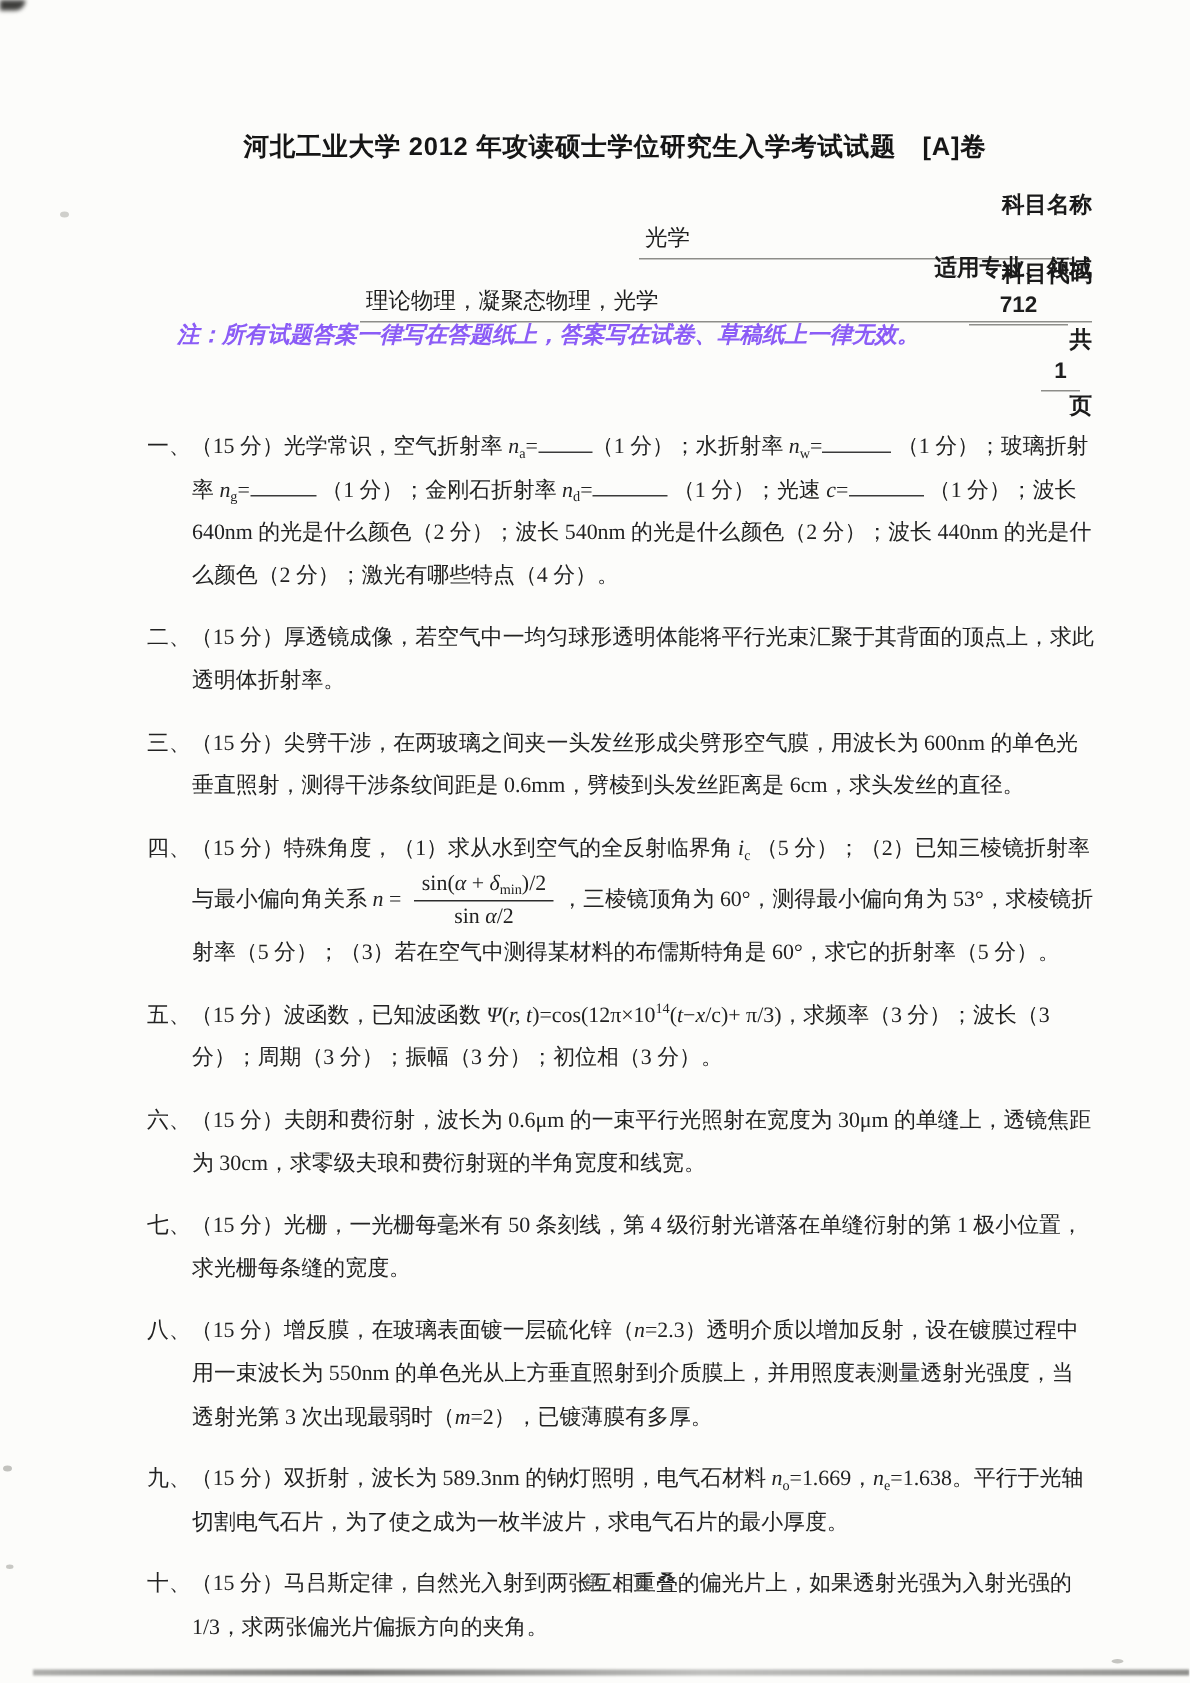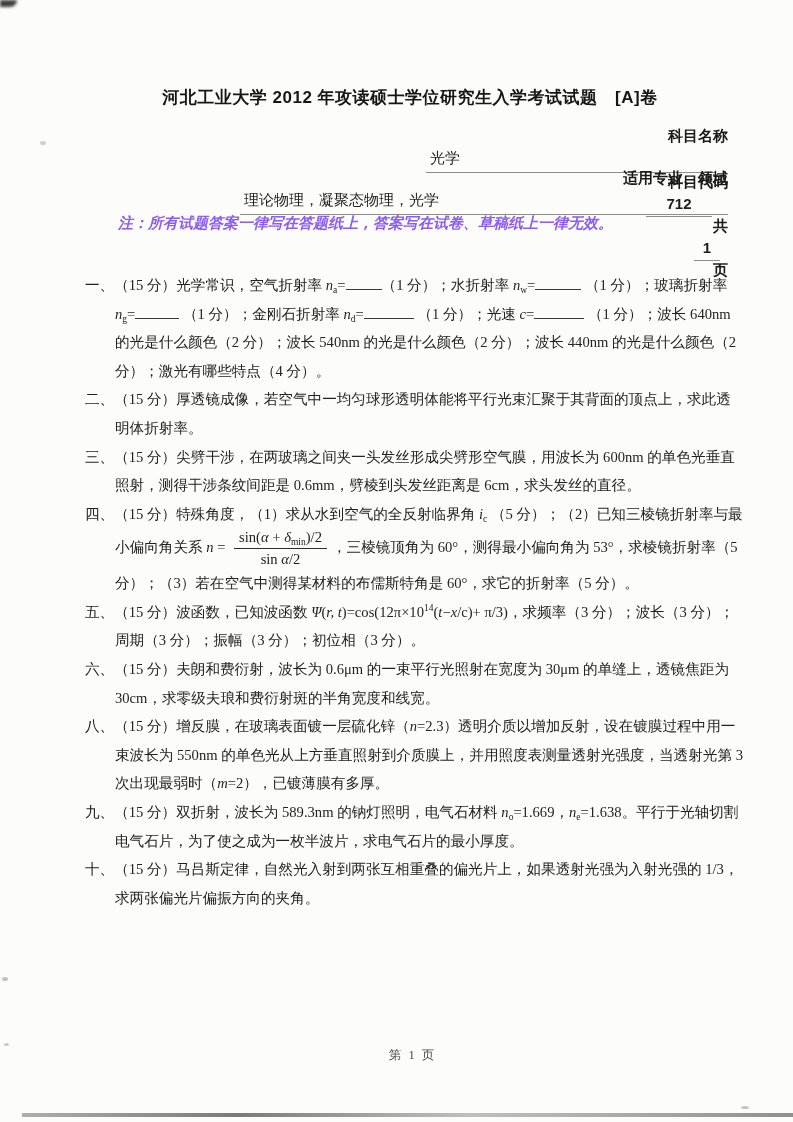--- a/index.html
+++ b/index.html
@@ -31,21 +31,21 @@
   .v-field{width:488px;margin-left:12px;}
   .note{
     position:absolute;top:214px;left:118px;
     font-family:"Liberation Sans","DejaVu Sans",sans-serif;
     font-weight:bold;font-size:15px;color:#8b5cf6;font-style:italic;
   }
   .questions{
     position:absolute;top:271px;left:85px;width:658px;
     font-size:14.6px;line-height:28.6px;color:#222;
   }
-  .question{padding-left:30px;text-indent:-30px;margin:0;}
+  .question{padding-left:30px;text-indent:-30px;margin:13px;}
   .qnum{white-space:nowrap;}
   .qtext sub{font-size:9.5px;vertical-align:-3px;line-height:0;}
   .qtext sup{font-size:9.5px;vertical-align:6px;line-height:0;}
   .qtext i{font-style:italic;}
   .blank{
     display:inline-block;border-bottom:1px solid #3a3a3a;
     height:13px;vertical-align:baseline;text-indent:0;
   }
   .frac{
     display:inline-block;vertical-align:middle;text-align:center;
@@ -93,20 +93,21 @@
 
 <div class="note">注：所有试题答案一律写在答题纸上，答案写在试卷、草稿纸上一律无效。</div>
 
 <div class="questions">
   <div class="question"><span class="qnum">一、</span><span class="qtext">（15 分）光学常识，空气折射率 <i>n</i><sub>a</sub>=<span class="blank" style="width: 36px;"></span>（1 分）；水折射率 <i>n</i><sub>w</sub>=<span class="blank" style="width: 46px;"></span> （1 分）；玻璃折射率 <i>n</i><sub>g</sub>=<span class="blank" style="width: 44px;"></span> （1 分）；金刚石折射率 <i>n</i><sub>d</sub>=<span class="blank" style="width: 50px;"></span> （1 分）；光速 <i>c</i>=<span class="blank" style="width: 50px;"></span> （1 分）；波长 640nm 的光是什么颜色（2 分）；波长 540nm 的光是什么颜色（2 分）；波长 440nm 的光是什么颜色（2 分）；激光有哪些特点（4 分）。</span></div>
   <div class="question"><span class="qnum">二、</span><span class="qtext">（15 分）厚透镜成像，若空气中一均匀球形透明体能将平行光束汇聚于其背面的顶点上，求此透明体折射率。</span></div>
   <div class="question"><span class="qnum">三、</span><span class="qtext">（15 分）尖劈干涉，在两玻璃之间夹一头发丝形成尖劈形空气膜，用波长为 600nm 的单色光垂直照射，测得干涉条纹间距是 0.6mm，劈棱到头发丝距离是 6cm，求头发丝的直径。</span></div>
   <div class="question"><span class="qnum">四、</span><span class="qtext">（15 分）特殊角度，（1）求从水到空气的全反射临界角 <i>i</i><sub>c</sub> （5 分）；（2）已知三棱镜折射率与最小偏向角关系 <i>n</i> = <span class="frac"><span class="fnum">sin(<i>α</i> + <i>δ</i><sub>min</sub>)/2</span><span class="fden">sin <i>α</i>/2</span></span>，三棱镜顶角为 60°，测得最小偏向角为 53°，求棱镜折射率（5 分）；（3）若在空气中测得某材料的布儒斯特角是 60°，求它的折射率（5 分）。</span></div>
   <div class="question"><span class="qnum">五、</span><span class="qtext">（15 分）波函数，已知波函数 <i>Ψ</i>(<i>r, t</i>)=cos(12π×10<sup>14</sup>(<i>t</i>−<i>x</i>/c)+ π/3)，求频率（3 分）；波长（3 分）；周期（3 分）；振幅（3 分）；初位相（3 分）。</span></div>
   <div class="question"><span class="qnum">六、</span><span class="qtext">（15 分）夫朗和费衍射，波长为 0.6μm 的一束平行光照射在宽度为 30μm 的单缝上，透镜焦距为 30cm，求零级夫琅和费衍射斑的半角宽度和线宽。</span></div>
+  <div class="question"><span class="qnum">七、</span><span class="qtext">（15 分）光栅，一光栅每毫米有 50 条刻线，第 4 级衍射光谱落在单缝衍射的第 1 极小位置，求光栅每条缝的宽度。</span></div>
   <div class="question"><span class="qnum">八、</span><span class="qtext">（15 分）增反膜，在玻璃表面镀一层硫化锌（<i>n</i>=2.3）透明介质以增加反射，设在镀膜过程中用一束波长为 550nm 的单色光从上方垂直照射到介质膜上，并用照度表测量透射光强度，当透射光第 3 次出现最弱时（<i>m</i>=2），已镀薄膜有多厚。</span></div>
   <div class="question"><span class="qnum">九、</span><span class="qtext">（15 分）双折射，波长为 589.3nm 的钠灯照明，电气石材料 <i>n</i><sub>o</sub>=1.669，<i>n</i><sub>e</sub>=1.638。平行于光轴切割电气石片，为了使之成为一枚半波片，求电气石片的最小厚度。</span></div>
   <div class="question"><span class="qnum">十、</span><span class="qtext">（15 分）马吕斯定律，自然光入射到两张互相重叠的偏光片上，如果透射光强为入射光强的 1/3，求两张偏光片偏振方向的夹角。</span></div>
 </div>
 
 <div class="footer">第 1 页</div>
 
 <div class="artifact smudge-tl"></div>
 <div class="artifact speck-a"></div>
 <div class="artifact speck-b"></div>

